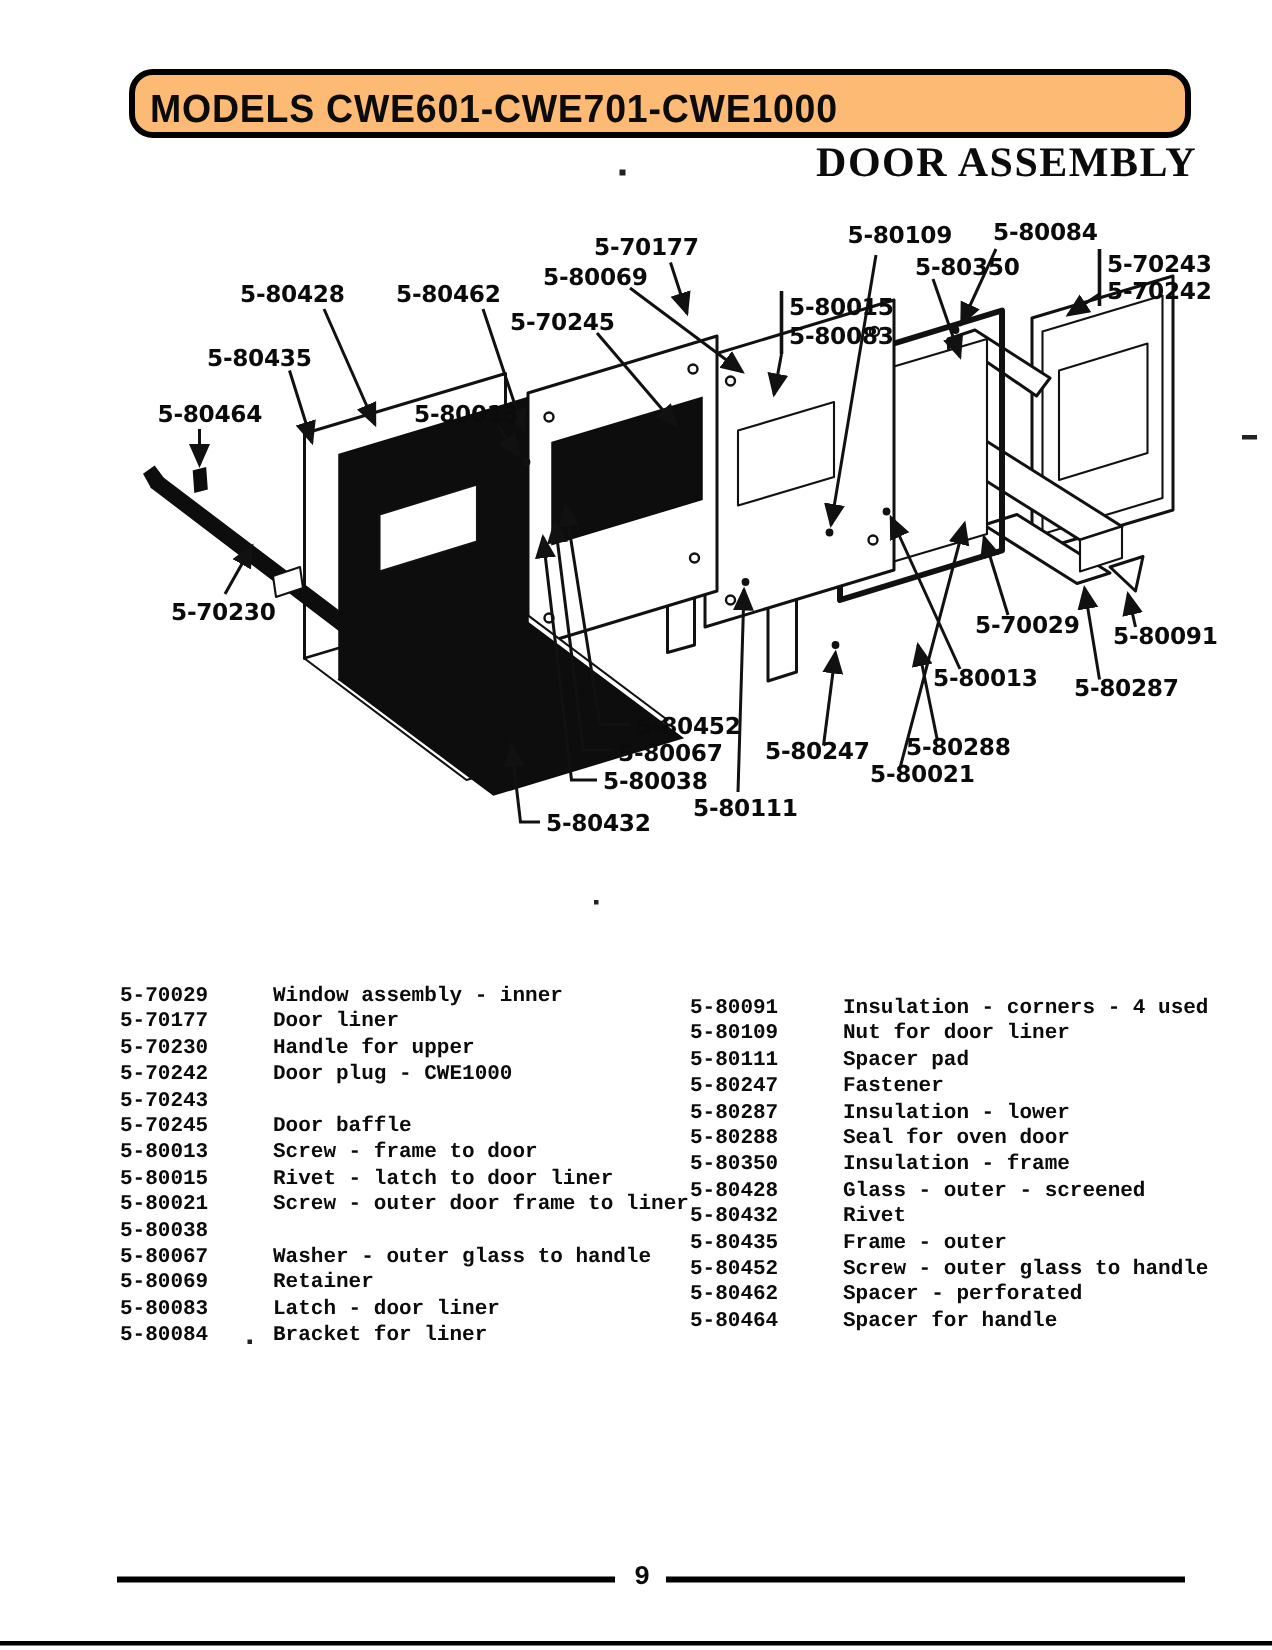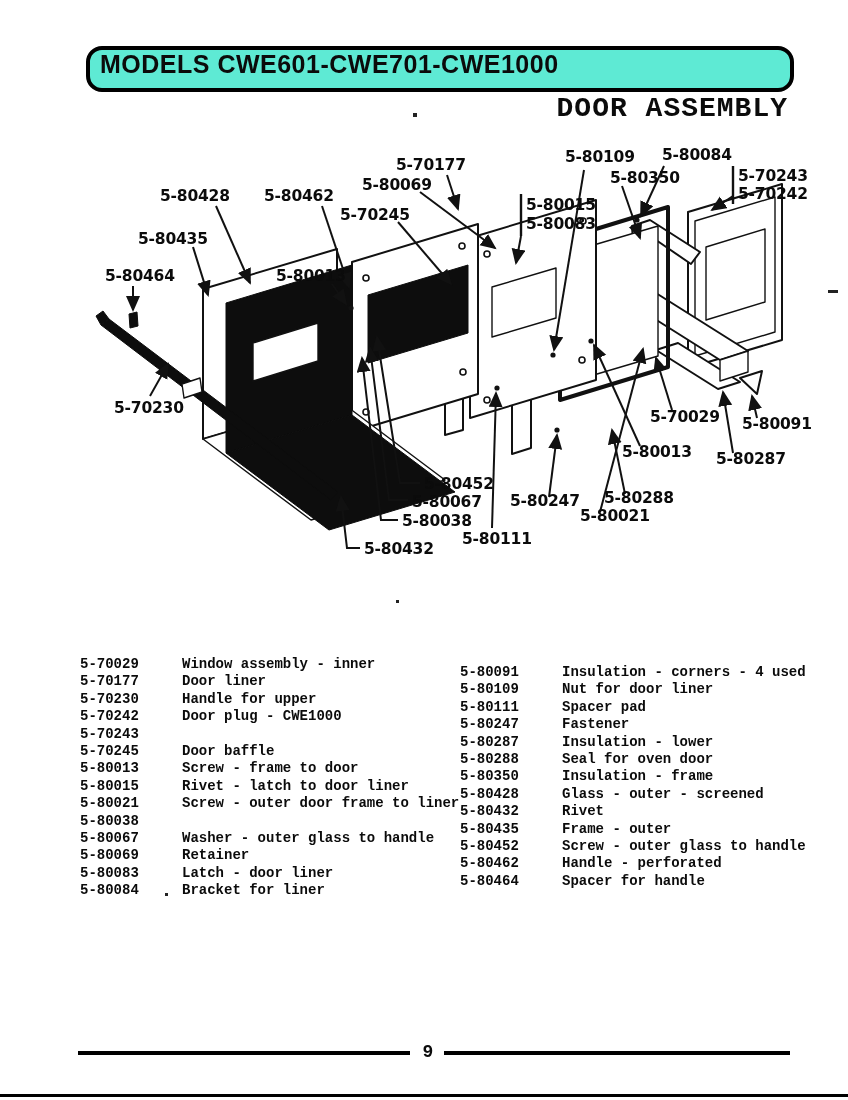--- a/index.html
+++ b/index.html
@@ -1,23 +1,23 @@
 <!DOCTYPE html>
 <html><head>
 <meta charset="utf-8">
 <style>
   html,body{margin:0;padding:0;background:#e8e8e8;}
   .page{position:relative;width:848px;height:1100px;background:#ffffff;overflow:hidden;
         font-family:"DejaVu Sans",sans-serif;color:#0b0b0b;}
   
   .models-box{position:absolute;left:86px;top:46px;width:700px;height:38px;
-      border:4px solid #000;border-radius:16px;display:flex;align-items:flex-start;background:#5eead4;}
+      border:4px solid #000;border-radius:16px;display:flex;align-items:flex-end;background:#fdba74;}
   .models-box span{font-family:"Liberation Sans",sans-serif;font-weight:bold;font-size:25px;
       letter-spacing:0.5px;padding-left:10px;white-space:nowrap;transform:scaleY(1.05);}
-  .page-title{position:absolute;top:93px;right:60px;font-family:Liberation Mono, monospace;
+  .page-title{position:absolute;top:93px;right:50px;font-family:Liberation Serif, serif;
       font-weight:bold;font-size:28px;letter-spacing:1px;}
   
   .diagram{position:absolute;left:0;top:0;width:848px;height:640px;}
   .diagram text{font:bold 15.5px "DejaVu Sans",sans-serif;fill:#0b0b0b;letter-spacing:-0.2px;}
   .pnl{fill:#ffffff;stroke:#111;stroke-width:2;stroke-linejoin:round;}
   .pnl-thin{fill:#ffffff;stroke:#111;stroke-width:1.4;stroke-linejoin:round;}
   .dark{fill:#0d0d0d;stroke:#0d0d0d;stroke-width:1;}
   .loop{fill:none;stroke:#111;stroke-width:4;stroke-linejoin:round;}
   .ld{fill:none;stroke:#111;stroke-width:2;}
   .bar{stroke:#111;stroke-width:2.4;}
@@ -284,21 +284,21 @@
     <div class="row">
         <span class="pn">5-80435</span>
         <span class="pd">Frame - outer</span>
       </div>
     <div class="row">
         <span class="pn">5-80452</span>
         <span class="pd">Screw - outer glass to handle</span>
       </div>
     <div class="row">
         <span class="pn">5-80462</span>
-        <span class="pd">Handle - perforated</span>
+        <span class="pd">Spacer - perforated</span>
       </div>
     <div class="row">
         <span class="pn">5-80464</span>
         <span class="pd">Spacer for handle</span>
       </div>
   </div>
 
   <div class="f-rule l"></div>
   <div class="page-num">9</div>
   <div class="f-rule r"></div>

